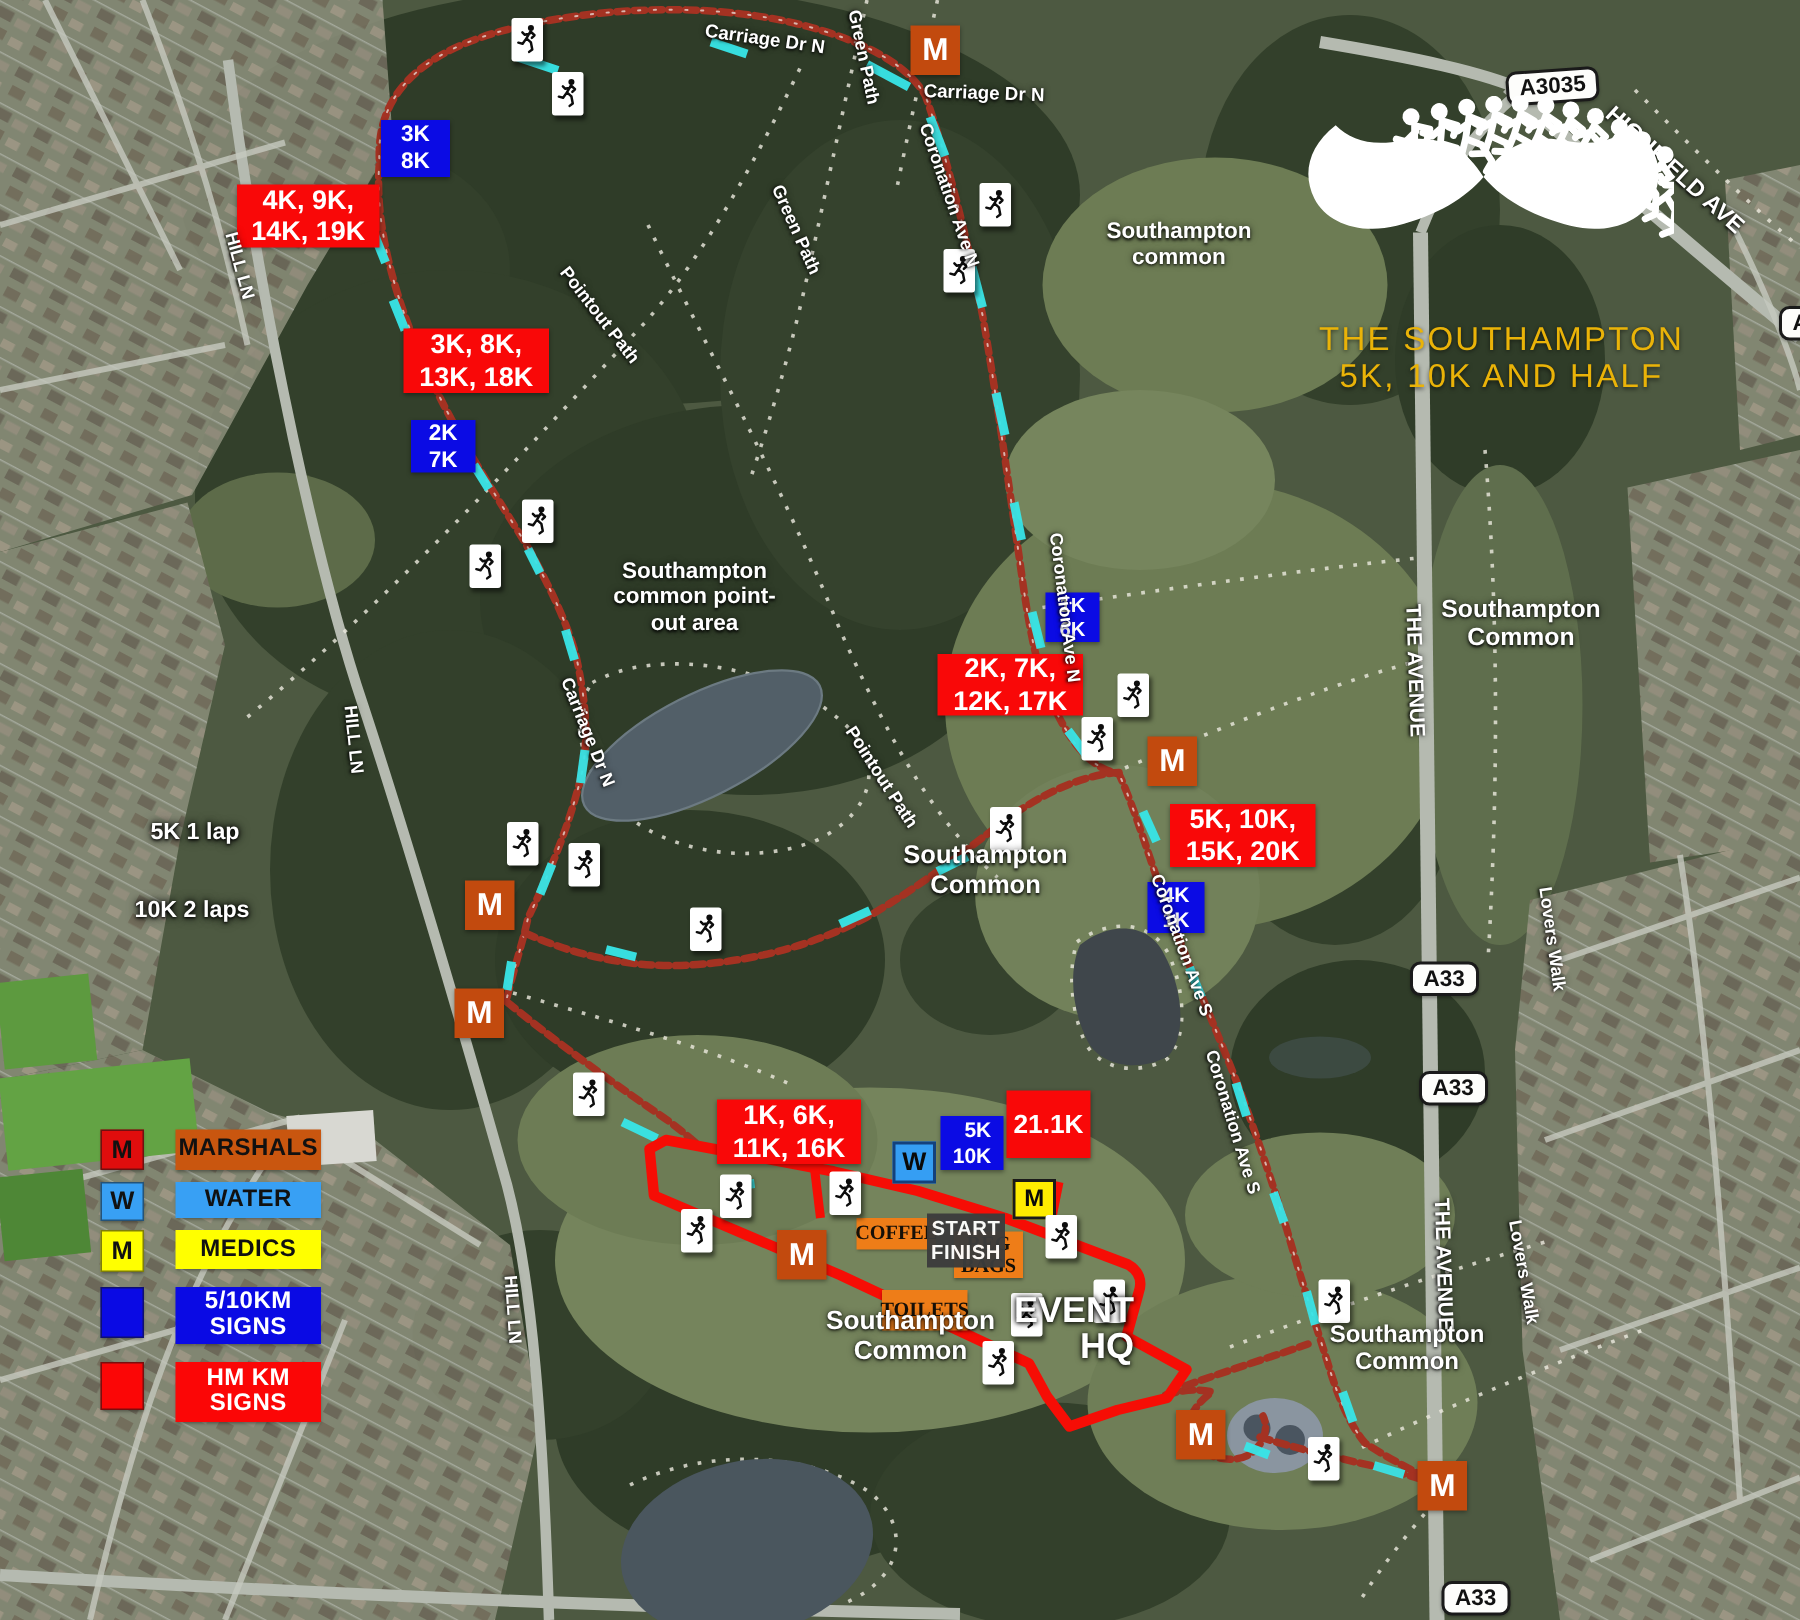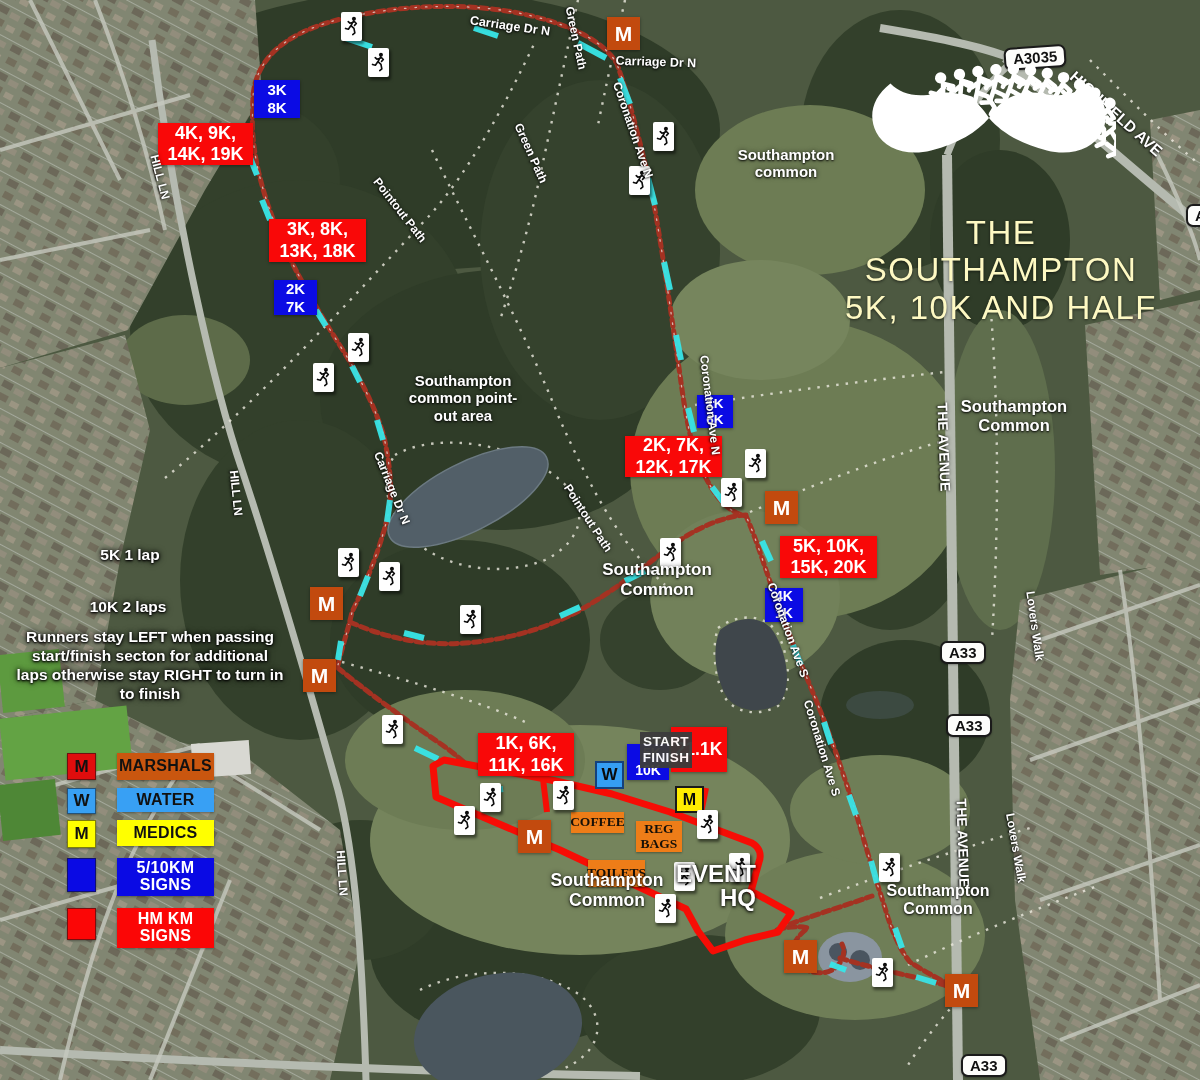--- a/index.html
+++ b/index.html
@@ -31,29 +31,29 @@
   .road-sign{position:absolute;background:#fdfdfb;border:2.5px solid #1a1a1a;border-radius:7px;
      padding:1px 7px;color:#111;font-weight:700;font-size:15px;white-space:nowrap;
      box-shadow:0 1px 2px rgba(0,0,0,.3);}
   .road-label{position:absolute;color:#fff;font-weight:600;font-size:12px;white-space:nowrap;
      text-shadow:0 1px 2px rgba(0,0,0,.95),0 0 4px rgba(0,0,0,.65);}
   .area-label{position:absolute;color:#fff;font-weight:600;text-align:center;white-space:pre-line;
      line-height:1.15;width:max-content;
      text-shadow:0 1px 2px rgba(0,0,0,.95),0 0 5px rgba(0,0,0,.6);}
 
   
-  .start-finish{position:absolute;left:618px;top:732px;width:52px;height:36px;
+  .start-finish{position:absolute;left:618px;top:809px;width:52px;height:36px;
      background:var(--start-finish-gray);opacity:.96;color:#fff;font-weight:600;font-size:13.5px;
      display:flex;align-items:center;justify-content:center;text-align:center;
-     white-space:pre-line;line-height:1.15;letter-spacing:.4px;margin-left:22px;}
+     white-space:pre-line;line-height:1.15;letter-spacing:.4px;}
   .event-hq{position:absolute;left:660px;top:834px;width:96px;color:#fff;font-weight:700;font-size:24px;
      text-align:right;white-space:pre-line;line-height:1.0;
      text-shadow:0 1px 3px rgba(0,0,0,.95),0 0 5px rgba(0,0,0,.7);margin-top:28px;}
-  .map-title{position:absolute;left:828px;top:214px;width:346px;text-align:center;color:#fef9c3;
-     font-size:33px;letter-spacing:1.5px;line-height:1.13;
+  .map-title{position:absolute;left:828px;top:214px;width:346px;text-align:center;color:#eab308;
+     font-size:22px;letter-spacing:1.5px;line-height:1.13;
      text-shadow:0 1px 3px rgba(0,0,0,.6);}
   .instr{position:absolute;color:#fff;font-weight:700;font-size:15.5px;text-align:center;
      white-space:pre-line;line-height:1.22;
      text-shadow:0 1px 2px #000,0 0 4px #000,0 0 7px rgba(0,0,0,.75);}
   #instr1{left:8px;top:528px;width:284px;}
   #instr2{left:55px;top:546px;width:150px;}
   #instr3{left:53px;top:598px;width:150px;}
   #instr4{left:0px;top:628px;width:300px;}
 
   #legend{position:absolute;left:60px;top:0px;width:170px;height:0;}
@@ -436,24 +436,20 @@
   <div class="event-hq">EVENT
 HQ</div>
 
   <div class="map-title">
     <div>THE SOUTHAMPTON</div>
     <div>5K, 10K AND HALF</div>
   </div>
 
   <div id="instr2" class="instr">5K 1 lap</div>
   <div id="instr3" class="instr">10K 2 laps</div>
-  <div id="instr4" class="instr">Runners stay LEFT when passing
-start/finish secton for additional
-laps otherwise stay RIGHT to turn in
-to finish</div>
 
   <div id="legend">
       <div class="leg-row" style="top: 753px;">
         <div class="leg-swatch" style="height: 25px; background: rgb(224, 13, 13); color: rgb(17, 17, 17);">M</div>
         <div class="leg-bar" style="height: 27px; background: rgb(201, 86, 15); color: rgb(17, 17, 17);">MARSHALS</div>
       </div>
       <div class="leg-row" style="top: 788px;">
         <div class="leg-swatch" style="height: 24px; background: rgb(56, 160, 244); color: rgb(17, 17, 17);">W</div>
         <div class="leg-bar" style="height: 24px; background: rgb(56, 160, 244); color: rgb(17, 17, 17);">WATER</div>
       </div>

